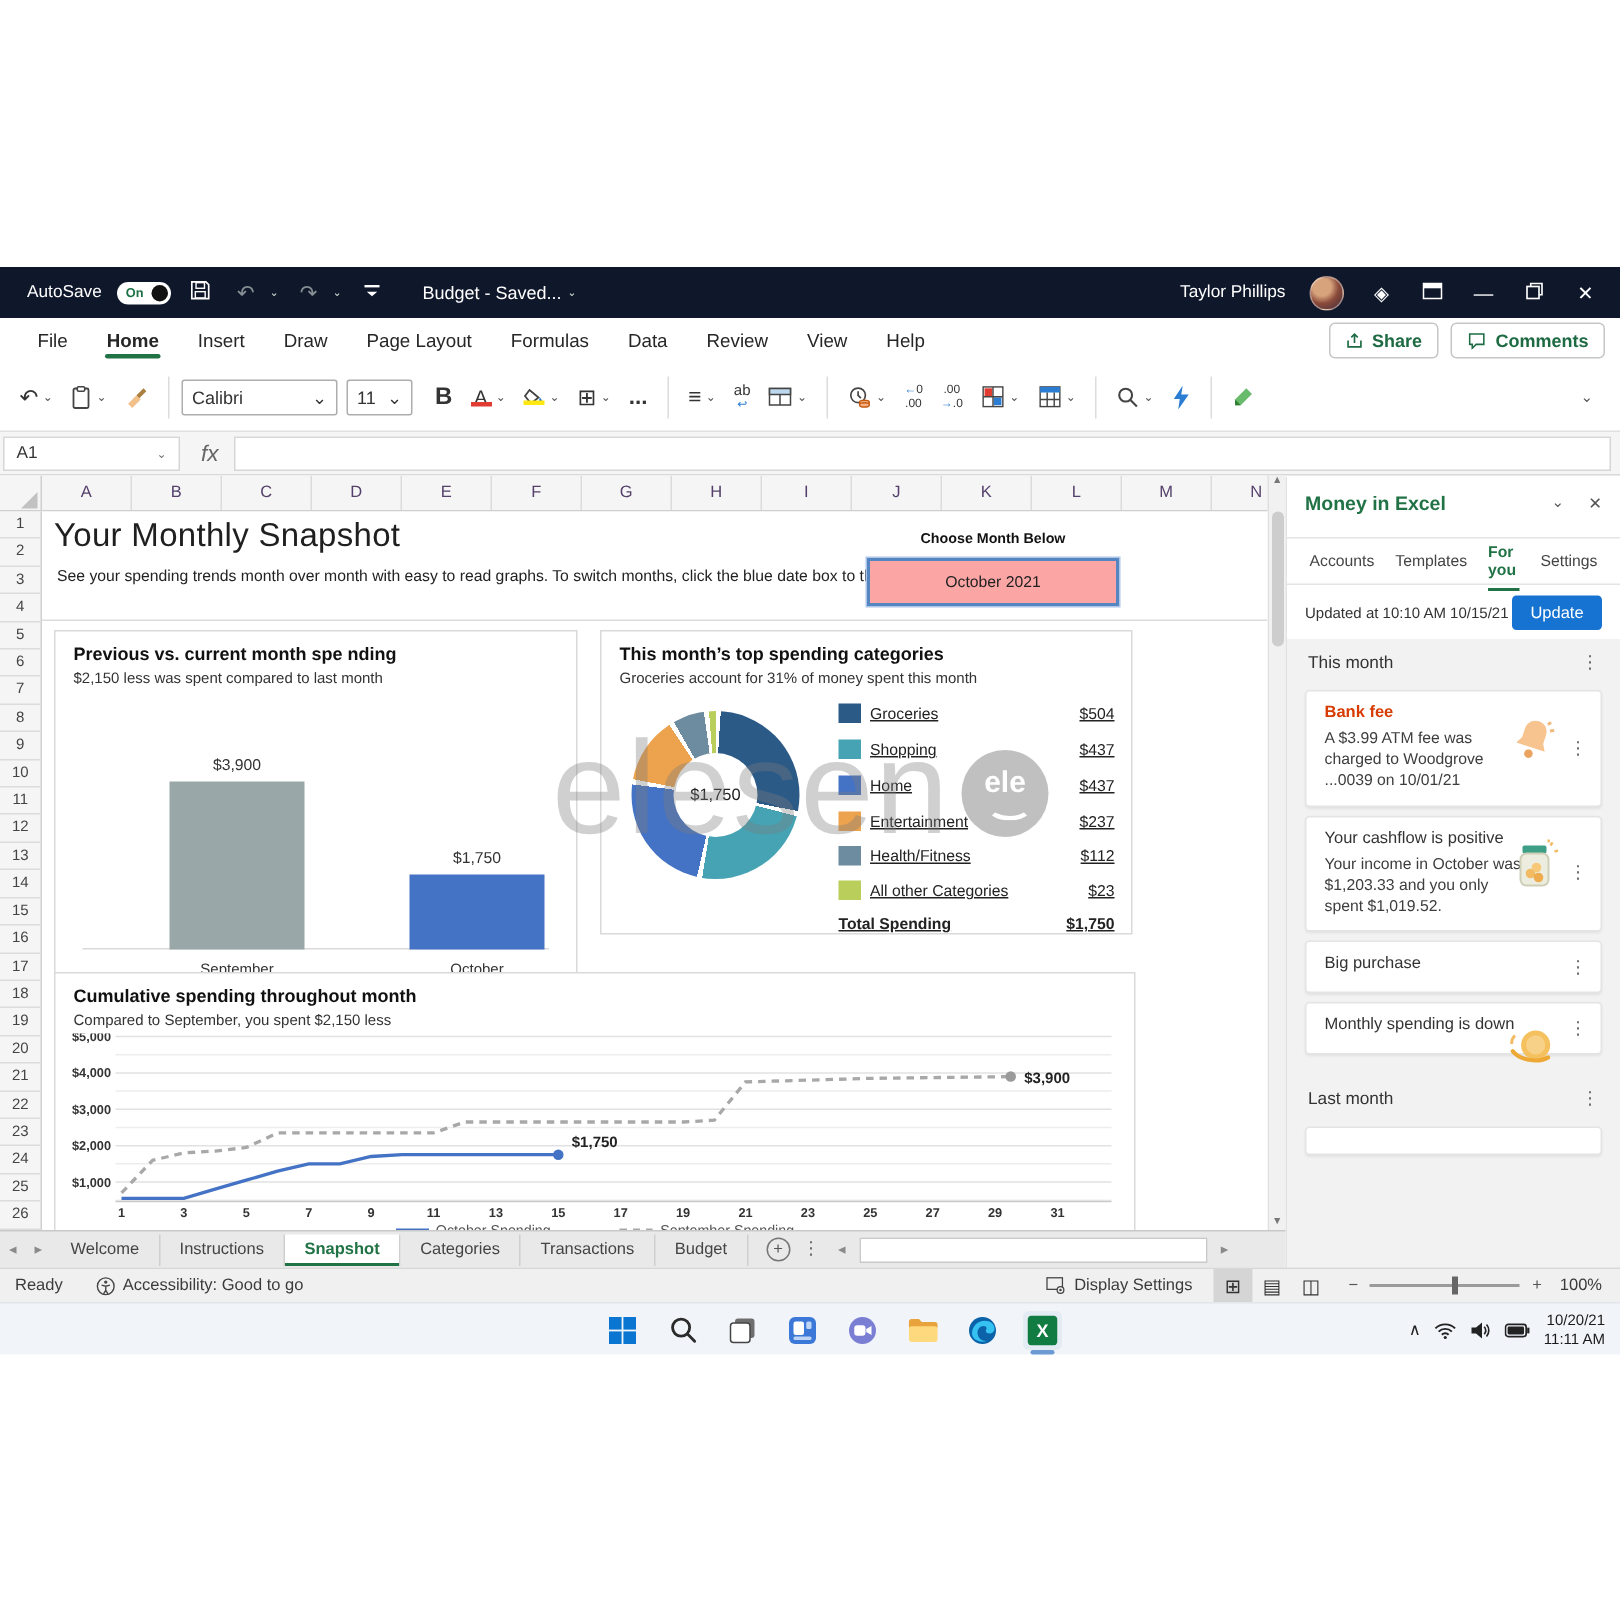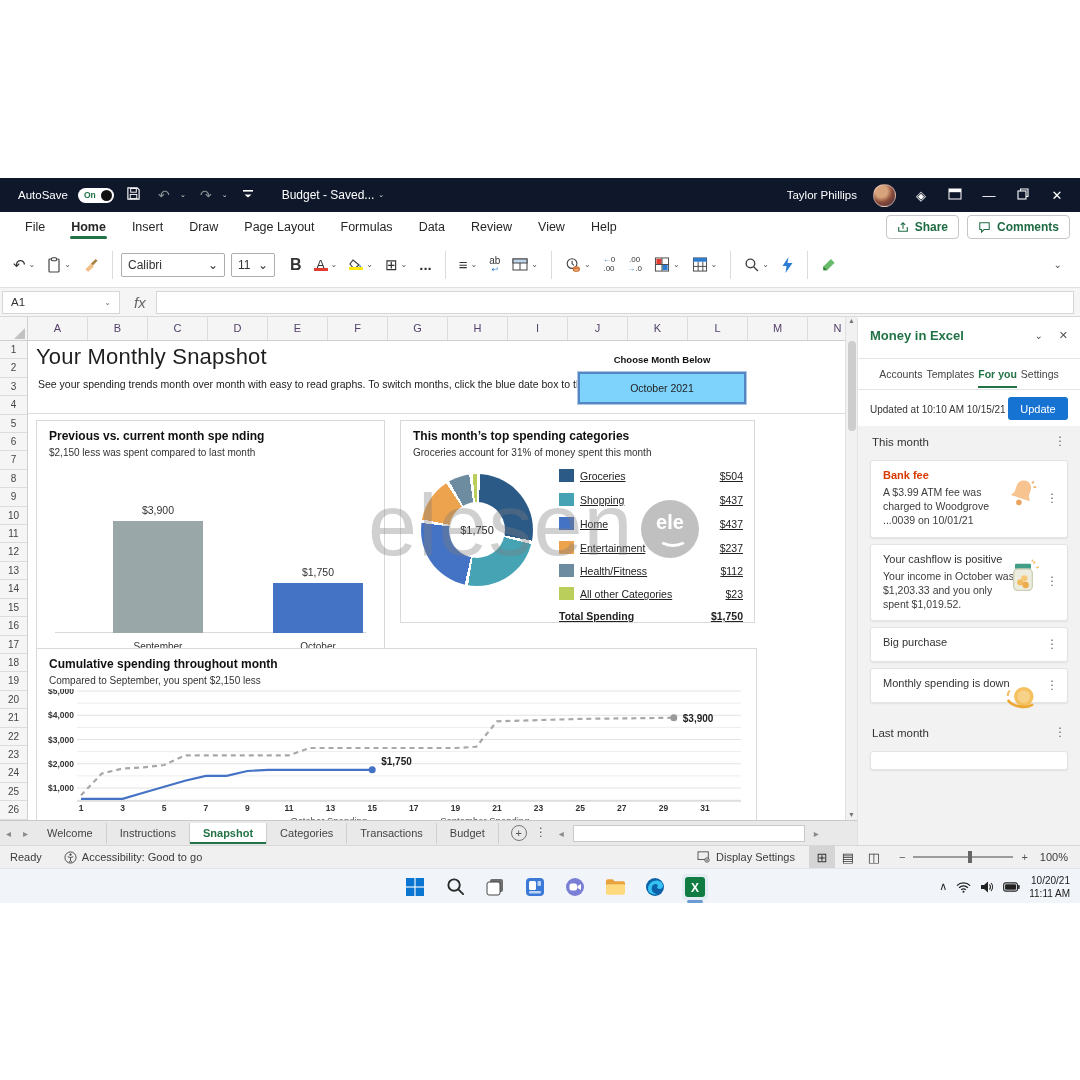--- a/index.html
+++ b/index.html
@@ -58,21 +58,21 @@
   .rowheaders { position:absolute; left:0; top:341px; width:28px; height:479px; background:#F5F5F5; border-right:1px solid #CFCFCF; overflow:hidden; }
   .rowcell { height:18.42px; border-bottom:1px solid #DCDCDC; font-size:10px; color:#444; text-align:center; line-height:18px; }
   .vscroll { position:absolute; left:845px; top:317px; width:12px; height:503px; background:#F1F1F1; border-left:1px solid #E0E0E0; font-size:7px; color:#777; text-align:center; }
   .vthumb { position:absolute; left:2px; top:24px; width:8px; height:90px; background:#CDCDCD; border-radius:4px; }
 
   
   .sheet { position:absolute; left:28px; top:341px; width:817px; height:480px; background:#fff; overflow:hidden; }
   .sheet-title { position:absolute; left:8px; top:3px; font-size:22px; font-weight:300; color:#1f1f1f; letter-spacing:.2px; }
   .sheet-sub { position:absolute; left:10px; top:36px; width:600px; font-size:10.5px; color:#222; line-height:1.45; }
   .choose-label { position:absolute; left:550px; top:13px; width:168px; text-align:center; font-size:9.5px; font-weight:bold; color:#111; }
-  .month-box { position:absolute; left:550px; top:31px; width:168px; height:32px; background:#7dd3fc; border:2px solid #5586C2; box-shadow:0 0 0 1px #AEC6E8; display:flex; align-items:center; justify-content:center; font-size:10.5px; color:#222; }
+  .month-box { position:absolute; left:550px; top:31px; width:168px; height:32px; background:#fca5a5; border:2px solid #5586C2; box-shadow:0 0 0 1px #AEC6E8; display:flex; align-items:center; justify-content:center; font-size:10.5px; color:#222; }
   .hdr-divider { position:absolute; left:0; top:72px; width:817px; height:1px; background:#DCDCDC; }
   .card { position:absolute; background:#fff; border:1px solid #D9D9D9; }
   .card-title { position:absolute; left:12px; top:8px; font-size:12px; font-weight:bold; color:#111; }
   .card-sub { position:absolute; left:12px; top:26px; font-size:10px; color:#333; }
 
   
   .bar-col { position:absolute; bottom:45px; width:90px; display:flex; flex-direction:column; align-items:center; justify-content:flex-end; }
   .bar-val { font-size:10.5px; color:#333; margin-bottom:5px; }
   .bar-rect { width:90px; }
   .bar-axis { position:absolute; left:18px; right:18px; bottom:45px; height:1px; background:#D9D9D9; }
@@ -88,21 +88,21 @@
   .legend-row.total { font-weight:bold; }
 
   
   .linelegend { position:absolute; left:0; right:0; top:166px; display:flex; justify-content:center; gap:46px; font-size:9.5px; color:#555; align-items:center; }
   .lsw { display:inline-block; width:22px; height:2px; margin-right:5px; vertical-align:middle; }
 
   
   .panel { position:absolute; left:857px; top:318px; width:223px; height:527px; background:#fff; border-left:1px solid #E1E1E1; overflow:hidden; font-size:10.5px; }
   .panel-head { position:absolute; left:0; top:0; width:100%; height:34px; display:flex; align-items:center; padding:0 12px; }
   .panel-title { color:#217346; font-weight:bold; font-size:13px; flex:1; }
-  .panel-tabs { position:absolute; left:0; top:40px; width:100%; height:32px; border-top:1px solid #E4E4E4; border-bottom:1px solid #E4E4E4; display:flex; align-items:center; gap:4px; padding:0 0; font-size:10.5px; color:#444;justify-content:center; }
+  .panel-tabs { position:absolute; left:0; top:40px; width:100%; height:32px; border-top:1px solid #E4E4E4; border-bottom:1px solid #E4E4E4; display:flex; align-items:center; gap:14px; padding:0 15px; font-size:10.5px; color:#444; }
   .ptab { position:relative; padding:8px 0; }
   .ptab.active { color:#217346; font-weight:bold; }
   .ptab.active::after { content:""; position:absolute; left:0; right:0; bottom:0; height:2px; background:#217346; }
   .update-row { position:absolute; left:0; top:74px; width:100%; height:34px; display:flex; align-items:center; padding:0 12px; color:#333; font-size:10px; }
   .update-btn { position:absolute; right:12px; top:5px; width:60px; height:23px; background:#1673D1; color:#fff; border-radius:3px; display:flex; align-items:center; justify-content:center; font-size:11px; }
   .panel-body { position:absolute; left:0; top:108px; width:100%; height:419px; background:#F2F2F2; }
   .sec-head { display:flex; align-items:center; padding:10px 14px 6px 14px; color:#333; font-size:11.5px; }
   .sec-head .lbl { flex:1; }
   .pcard { position:relative; margin:6px 12px; background:#fff; border:1px solid #E4E4E4; border-radius:3px; box-shadow:0 1px 2px rgba(0,0,0,.07); padding:8px 34px 9px 12px; }
   .pcard .ttl { font-size:11px; color:#333; margin-bottom:4px; }

